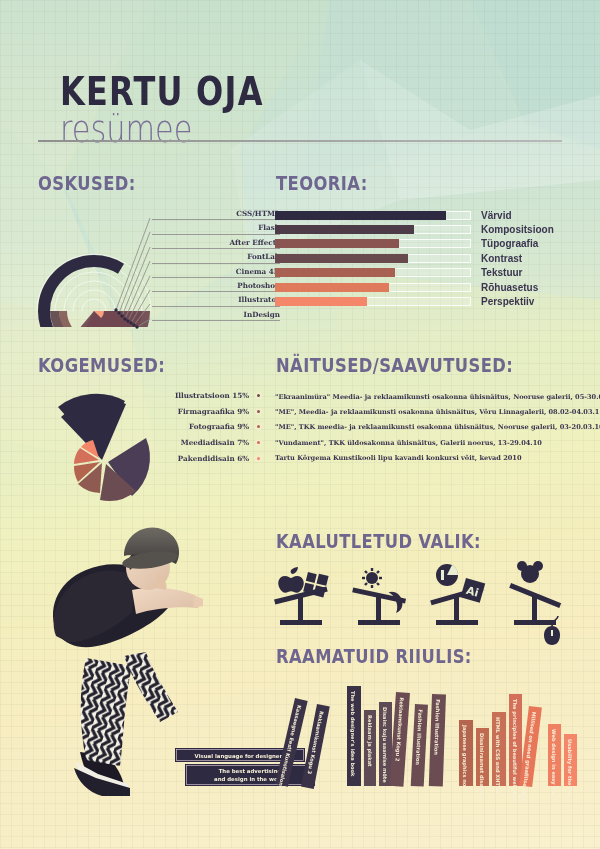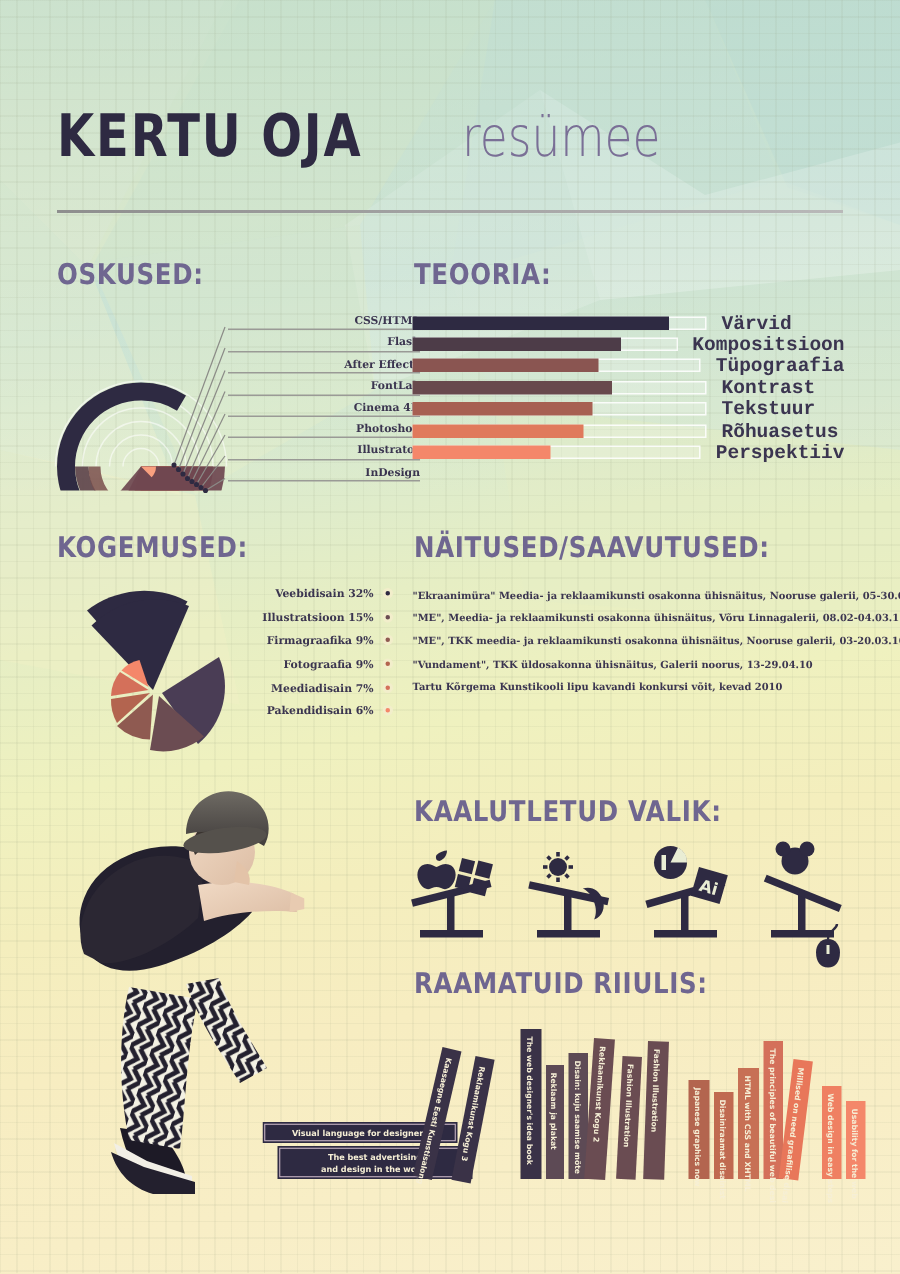--- a/index.html
+++ b/index.html
@@ -34,21 +34,21 @@
   }
   .poly{position:absolute;pointer-events:none;}
   .teal-tint{
     position:absolute;left:0;top:0;width:600px;height:330px;
     background:linear-gradient(180deg, rgba(176,214,205,.55) 0%, rgba(186,216,200,.30) 45%, rgba(200,220,190,0) 100%);
     pointer-events:none;
   }
 
   
   .hdr{position:absolute;left:38px;top:72px;width:524px;}
-  .hdr-row{display:flex;align-items:baseline;}
+  .hdr-row{display:flex;align-items:baseline;flex-direction:column;}
   .name{
     font-family:"DejaVu Sans",sans-serif;
     font-weight:bold;font-size:39px;letter-spacing:1.5px;
     color:#2e2a42;transform:scaleX(.82);transform-origin:left center;
     line-height:1;
   }
   .subtitle{
     font-family:"DejaVu Sans",sans-serif;
     font-size:37px;color:#7a6f96;transform:scaleX(.82);
     transform-origin:left center;line-height:1;margin-left:22px;font-weight:300;
@@ -80,22 +80,22 @@
   
   .theory-wrap{position:absolute;left:275px;top:208px;width:288px;}
   .bar-row{height:14.4px;display:flex;align-items:center;}
   .bar-track{
     position:relative;width:196px;height:9px;
     border:1px solid rgba(255,255,255,.85);
     box-sizing:border-box;background:rgba(255,255,255,.18);
   }
   .bar-fill{position:absolute;left:-1px;top:-1px;height:9px;box-sizing:border-box;}
   .bar-label{
-    margin-left:10px;font-family:Liberation Mono, monospace;font-weight:bold;
-    font-size:13px;color:#3b3550;white-space:nowrap;
+    margin-left:10px;font-family:Liberation Sans, sans-serif;font-weight:bold;
+    font-size:10px;color:#3b3550;white-space:nowrap;
   }
 
   
   #exp-chart{position:absolute;left:52px;top:380px;}
   .exp-rows{position:absolute;left:120px;top:388px;width:142px;}
   .exp-row{height:15.6px;display:flex;align-items:center;justify-content:flex-end;}
   .exp-label{
     font-family:"DejaVu Serif",serif;font-weight:bold;font-size:7.2px;
     color:#3b3550;white-space:nowrap;
   }
@@ -307,24 +307,20 @@
 
       <path d="M-2,2 L-24,22 A30,30 0 0,1 -28,6 Z" fill="#b3644f"></path>
 
       <path d="M-3,0 L-28,4 A26,26 0 0,1 -22,-12 Z" fill="#d4705a"></path>
 
       <path d="M-3,-2 L-21,-13 A22,22 0 0,1 -9,-20 Z" fill="#f4876a"></path>
     </g>
   </svg>
 
   <div class="exp-rows">
-    <div class="exp-row">
-        <span class="exp-label">Veebidisain 32%</span>
-        <span class="exp-dot" style="background: rgb(46, 42, 66);"></span>
-      </div>
     <div class="exp-row">
         <span class="exp-label">Illustratsioon 15%</span>
         <span class="exp-dot" style="background: rgb(107, 76, 82);"></span>
       </div>
     <div class="exp-row">
         <span class="exp-label">Firmagraafika 9%</span>
         <span class="exp-dot" style="background: rgb(143, 90, 81);"></span>
       </div>
     <div class="exp-row">
         <span class="exp-label">Fotograafia 9%</span>

